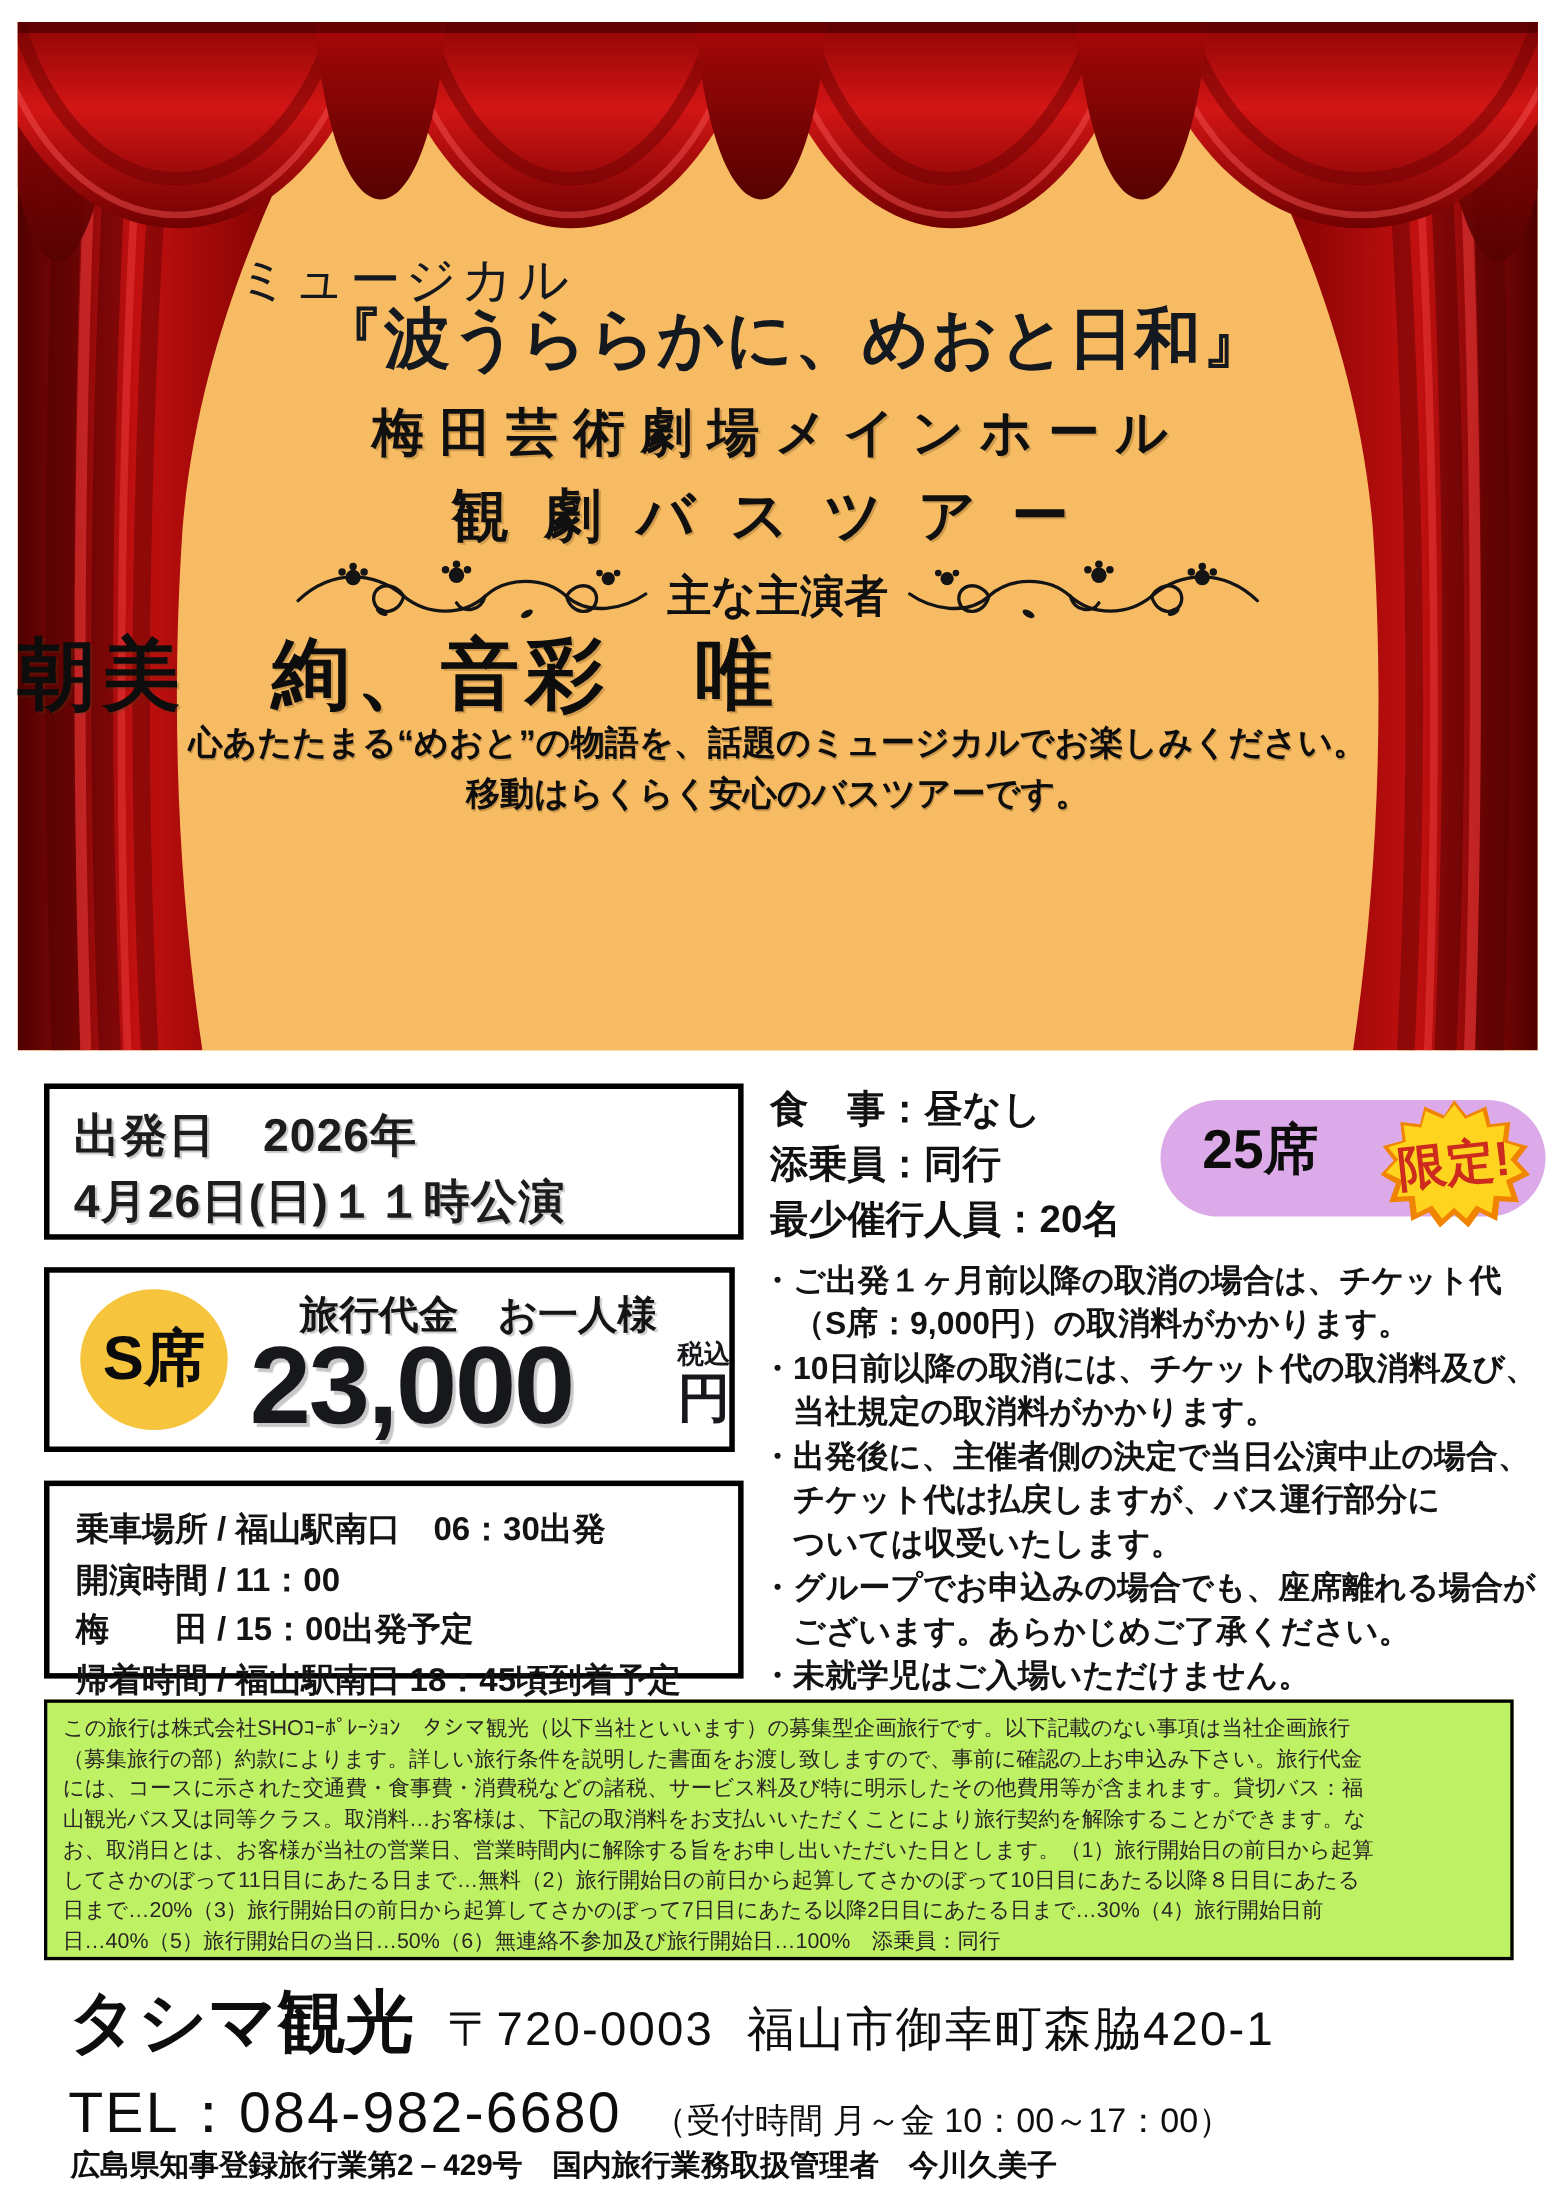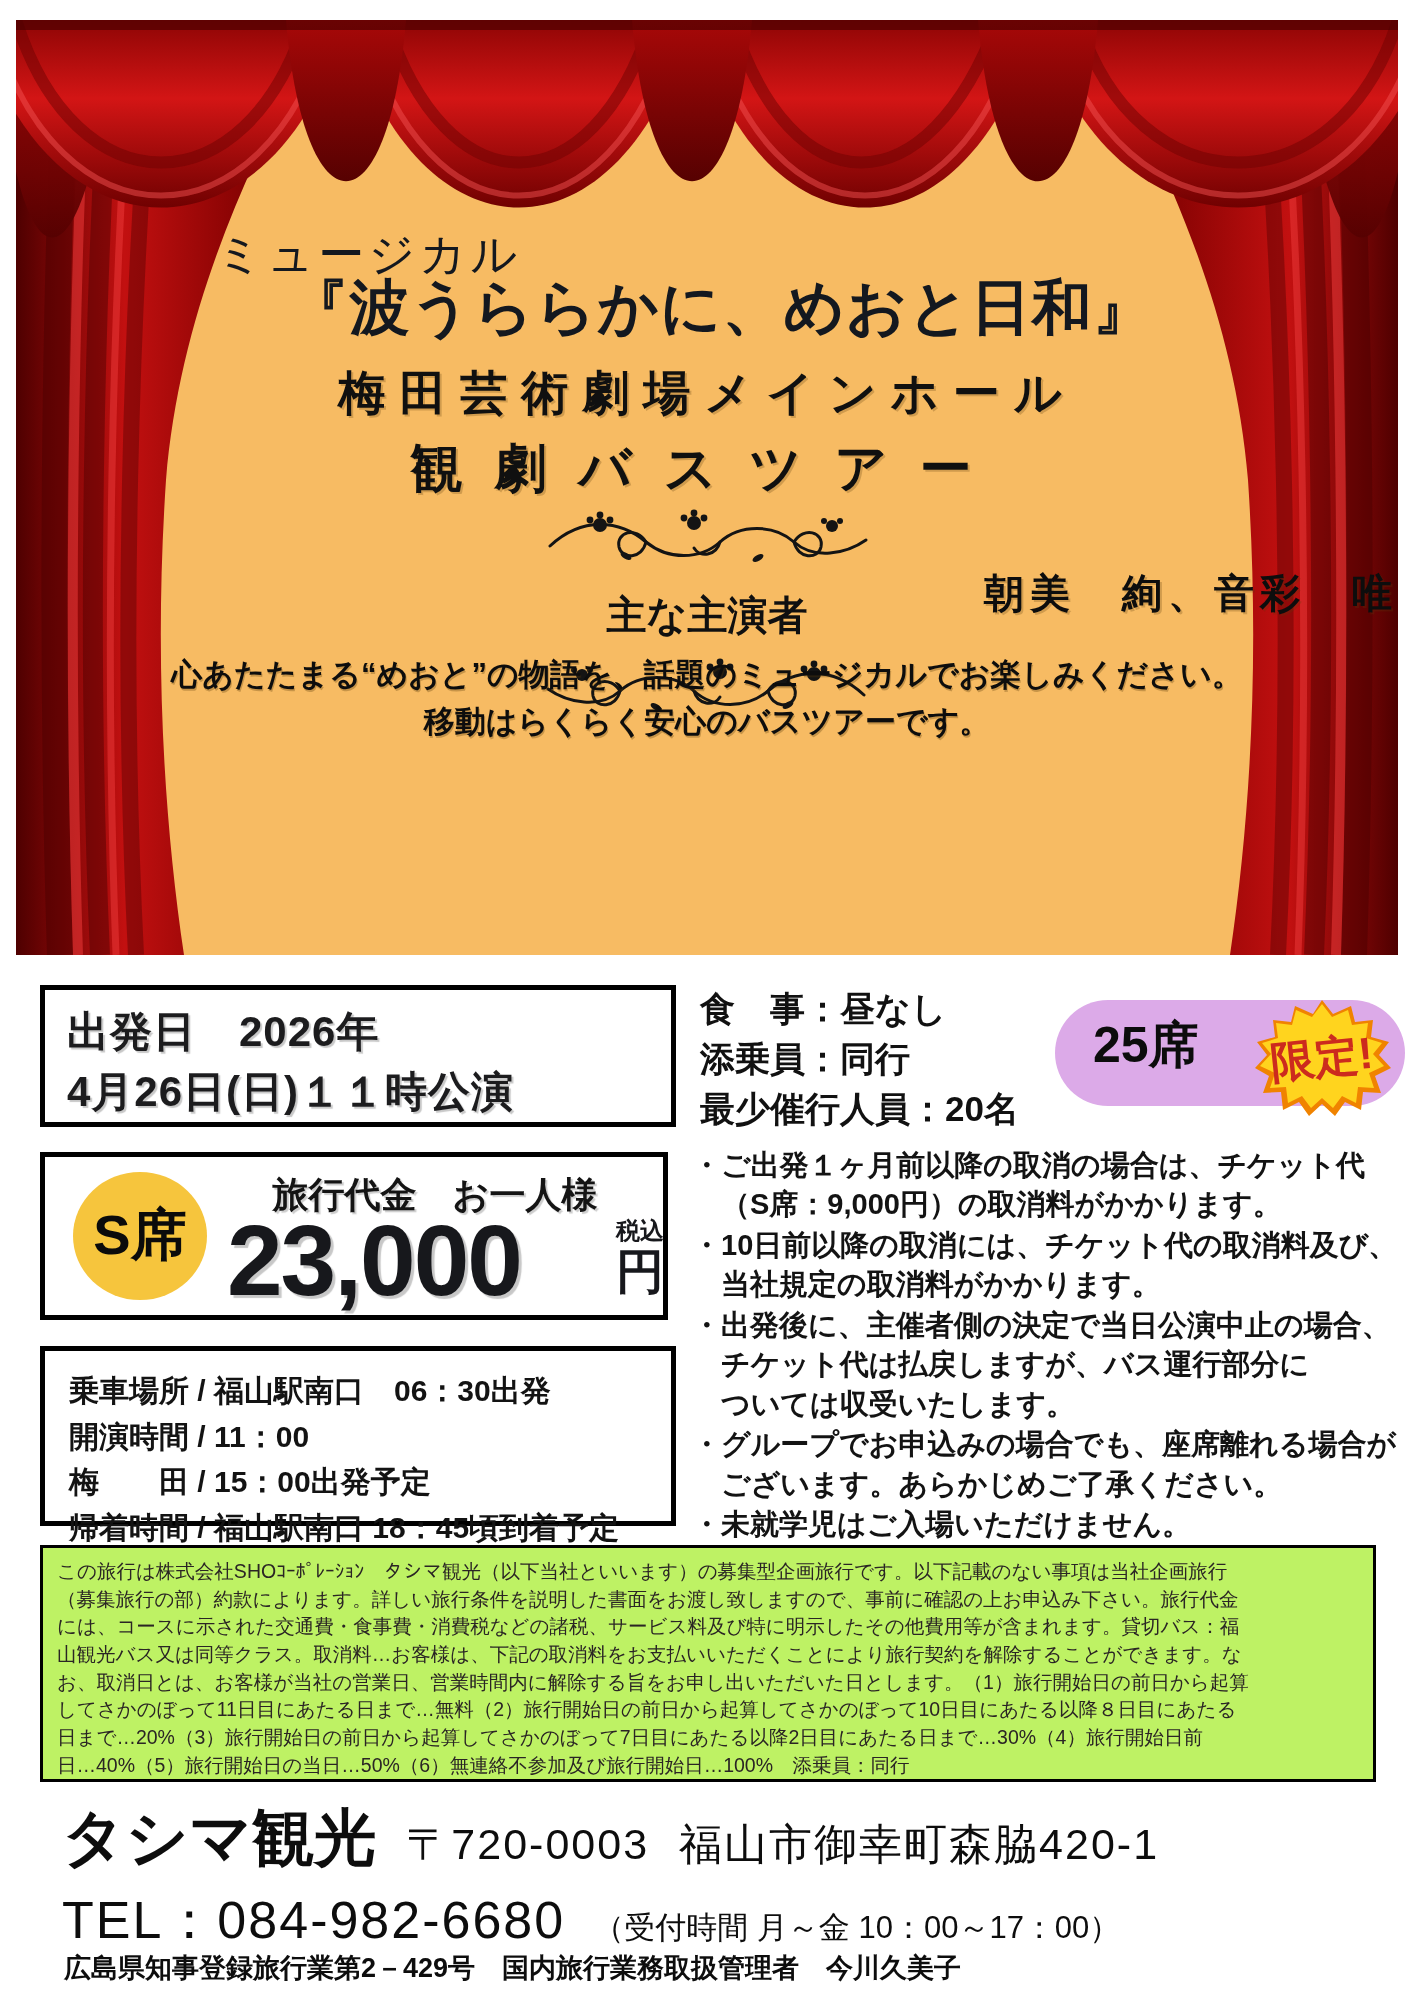--- a/index.html
+++ b/index.html
@@ -16,25 +16,25 @@
   .stage-content{position:absolute;inset:0;}
   .genre{position:absolute;left:200px;top:204px;font-family:"Liberation Serif","DejaVu Serif",serif;
          font-size:46px;font-weight:500;letter-spacing:4px;color:#14181f;}
   .show-title{position:absolute;left:0;right:0;top:248px;text-align:center;
          font-family:"Liberation Serif","DejaVu Serif",serif;font-size:60px;font-weight:600;
          letter-spacing:1px;color:#14181f;padding-left:28px;}
   .venue{position:absolute;left:0;right:0;top:342px;text-align:center;font-size:47px;font-weight:700;
          letter-spacing:14px;color:#101010;text-shadow:2px 2px 0 rgba(90,60,10,0.25);}
   .tour{position:absolute;left:0;right:0;top:414px;text-align:center;font-size:52px;font-weight:700;
          letter-spacing:32px;color:#101010;text-shadow:2px 2px 0 rgba(90,60,10,0.25);}
-  .cast-row{position:absolute;left:0;right:0;top:488px;display:flex;align-items:center;justify-content:center;gap:14px;flex-direction:column;}
+  .cast-row{position:absolute;left:0;right:0;top:488px;display:flex;align-items:center;justify-content:center;gap:14px;}
   .cast-heading{font-size:40px;font-weight:700;color:#101010;white-space:nowrap;}
   .flourish{width:330px;height:66px;}
-  .cast-names{position:absolute;left:0;right:0;top:546px;text-align:right;font-size:40px;font-weight:700;
-         letter-spacing:6px;color:#0d0d0d;text-shadow:2px 2px 0 rgba(90,60,10,0.25);margin-left:32px;}
+  .cast-names{position:absolute;left:0;right:0;top:546px;text-align:left;font-size:71px;font-weight:700;
+         letter-spacing:6px;color:#0d0d0d;text-shadow:2px 2px 0 rgba(90,60,10,0.25);}
   .tagline1{position:absolute;left:0;right:0;top:634px;text-align:center;font-size:31px;font-weight:700;
          color:#0d0d0d;text-shadow:1px 2px 0 rgba(90,60,10,0.3);}
   .tagline2{position:absolute;left:0;right:0;top:681px;text-align:center;font-size:31px;font-weight:700;
          color:#0d0d0d;text-shadow:1px 2px 0 rgba(90,60,10,0.3);}
 
   
   .dep-box{position:absolute;left:40px;top:985px;width:636px;height:142px;border:5px solid #000;
          box-sizing:border-box;padding:12px 0 0 22px;background:#fff;}
   .dep-line{font-size:42px;font-weight:700;line-height:1.42;letter-spacing:1px;color:#1c1c1e;
          text-shadow:2px 2px 1px rgba(0,0,0,0.22);white-space:nowrap;}

